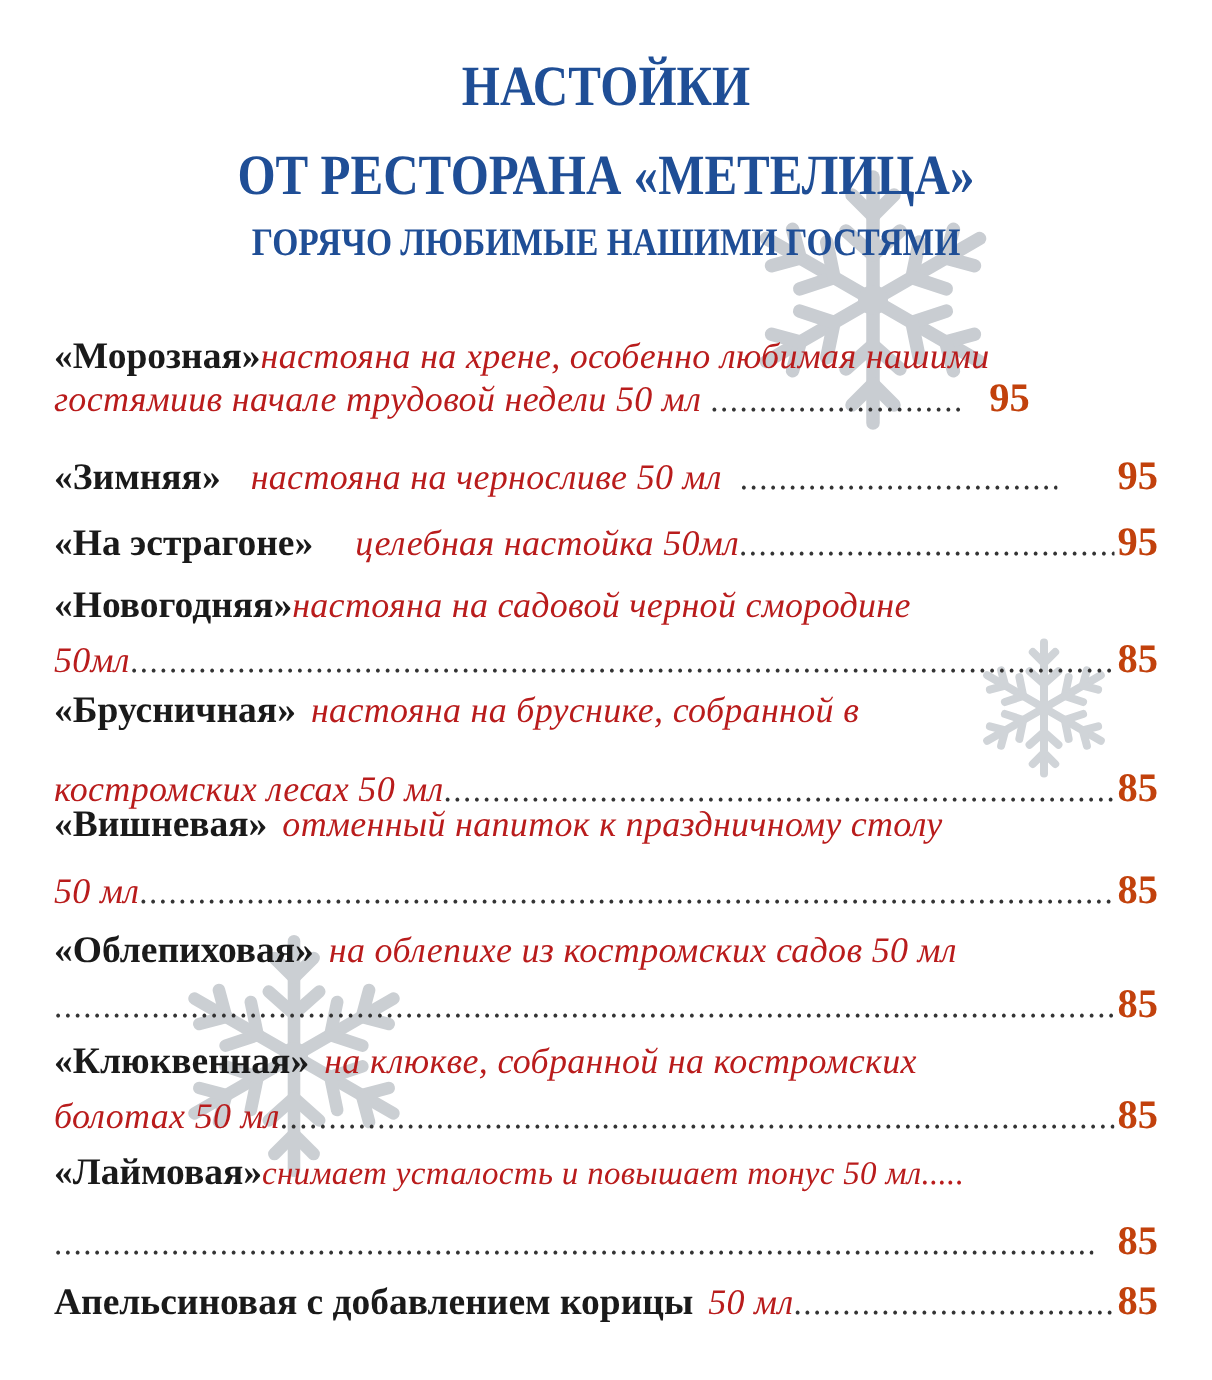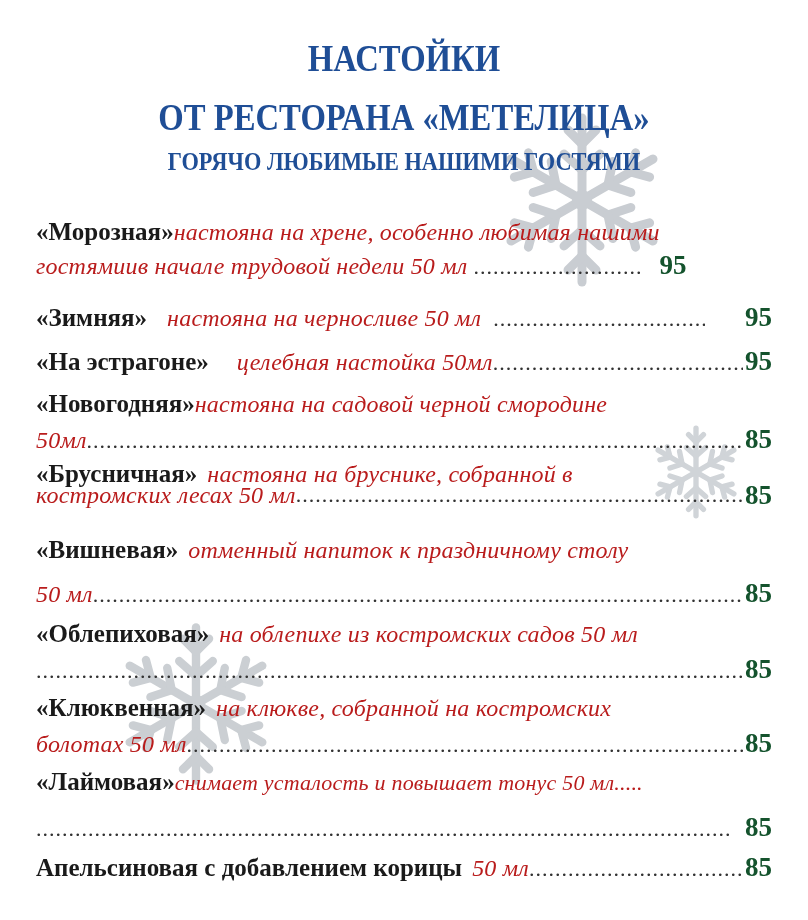--- a/index.html
+++ b/index.html
@@ -17,21 +17,21 @@
     .flake svg { display: block; }
 
     .menu { position: absolute; left: 36px; top: 0; width: 736px; z-index: 2; }
     .item { position: absolute; left: 0; width: 736px; }
     .line { position: absolute; left: 0; height: 34px; width: 736px; white-space: nowrap; overflow: hidden;
       display: flex; align-items: baseline; }
     .name { font-weight: bold; font-size: 25px; color: #1a1a1a; }
     .desc { font-style: italic; font-size: 24px; color: #b91c1c; letter-spacing: 0.2px; }
     .dots { flex: 1; overflow: hidden; font-size: 22px; color: #333; letter-spacing: 1px; white-space: nowrap; }
     .dots::before { content: "................................................................................................................................................................................................"; }
-    .price { font-weight: bold; font-size: 27px; color: #14532d; padding-left: 2px; }
+    .price { font-weight: bold; font-size: 27px; color: #c2410c; padding-left: 2px; }
     .gap { width: 14px; display: inline-block; }
   </style>
 </head>
 <body>
 
 <div class="flake" style="left:492px;top:110px;">
   <svg width="180" height="180" viewBox="-90 -90 180 180">
     <g fill="none" stroke="#c9cdd2" stroke-width="9" stroke-linecap="round">
       <g id="arm1">
           <line x1="0" y1="0" x2="0" y2="-82"></line>
@@ -90,21 +90,21 @@
 
 <div class="header">
   <div class="h1">НАСТОЙКИ</div>
   <div class="h2">ОТ РЕСТОРАНА «МЕТЕЛИЦА»</div>
   <div class="h3">ГОРЯЧО ЛЮБИМЫЕ НАШИМИ ГОСТЯМИ</div>
 </div>
 
 <div class="menu">
 
   <div class="item" style="top:218px;">
-    <div class="line" style="top:0;">
+    <div class="line" style="top:0;align-items:flex-end;">
       <span class="name">«Морозная»</span>
       <span class="desc">настояна на хрене, особенно любимая нашими</span>
     </div>
     <div class="line" style="top:32px;">
       <span class="desc">гостямиив начале трудовой недели 50 мл</span>
       <span class="dots" style="margin-left:6px;max-width:170px;"></span>
       <span class="gap"></span>
       <span class="price">95</span>
     </div>
   </div>
@@ -138,21 +138,21 @@
       <span class="dots"></span>
       <span class="price">85</span>
     </div>
   </div>
 
   <div class="item" style="top:460px;">
     <div class="line" style="top:0;">
       <span class="name">«Брусничная»</span>
       <span class="desc" style="margin-left:10px;">настояна на бруснике, собранной в</span>
     </div>
-    <div class="line" style="top:18px;align-items:center;">
+    <div class="line" style="top:50px;">
       <span class="desc">костромских лесах 50 мл</span>
       <span class="dots"></span>
       <span class="price">85</span>
     </div>
   </div>
 
   <div class="item" style="top:536px;">
     <div class="line" style="top:0;">
       <span class="name">«Вишневая»</span>
       <span class="desc" style="margin-left:10px;">отменный напиток к праздничному столу</span>

